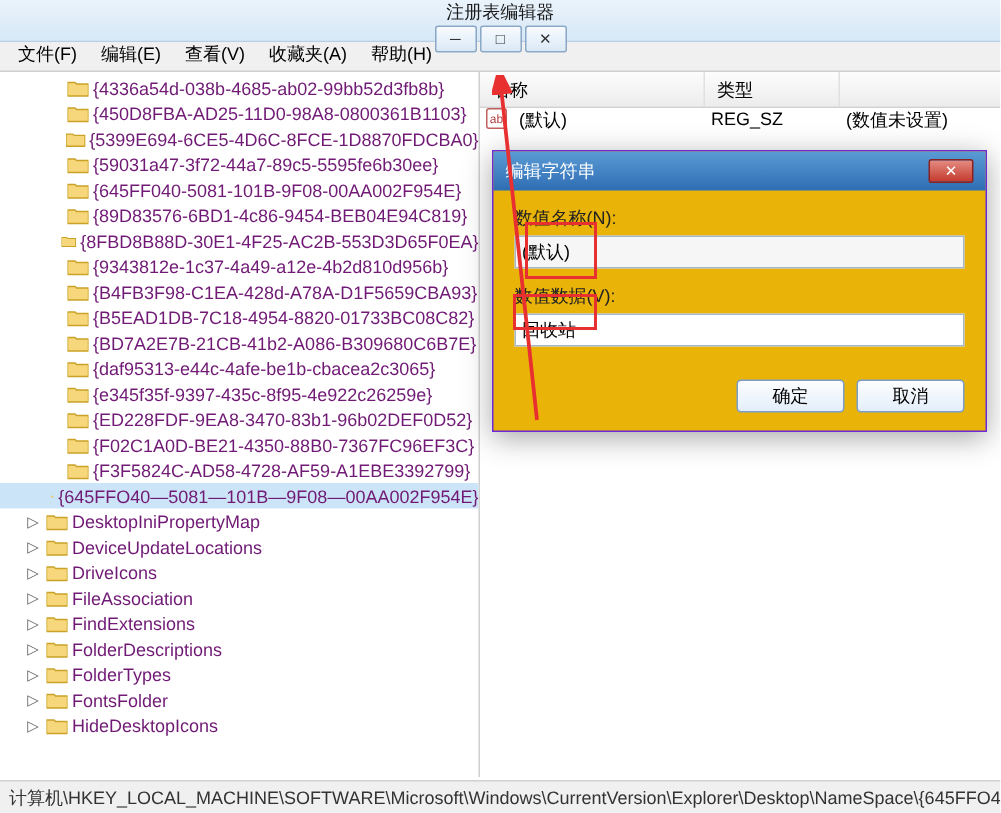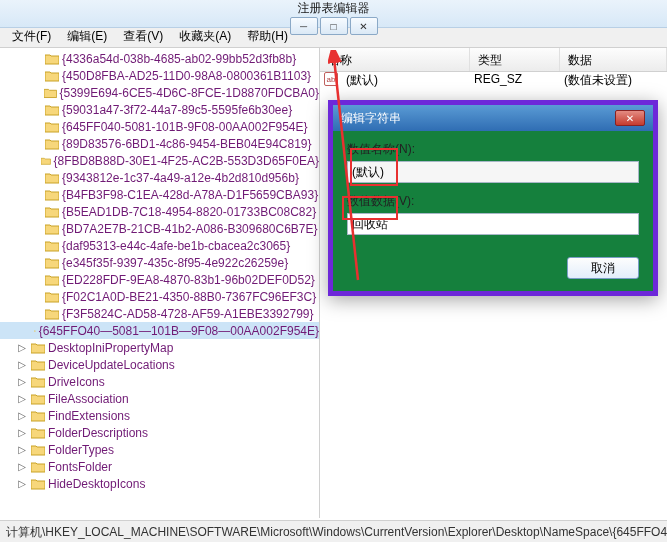--- a/index.html
+++ b/index.html
@@ -28,21 +28,21 @@
     .tree-node.selected .node-label { background: #cce4f7; }
     
     .list-header { height: 24px; background: linear-gradient(#fdfdfd,#ececec); border-bottom: 1px solid #d0d0d0; display: flex; }
     .list-header .col { padding: 4px 8px; border-right: 1px solid #e0e0e0; }
     .list-row { display: flex; align-items: flex-start; height: 18px; padding-left: 4px; }
     .list-row .string-icon { width: 14px; height: 14px; border: 1px solid #c0605e; border-radius: 2px; background:#fff; margin-right: 4px; display:flex; align-items:center; justify-content:center; font-size:8px; color:#b04040;}
     .list-row .cell { padding: 0 4px; }
     
     .statusbar { position: absolute; bottom: 0; left: 0; right: 0; height: 22px; background: #f0f0f0; border-top: 1px solid #d0d0d0; padding: 3px 6px; color: #333; white-space: nowrap; overflow: hidden; }
     
-    .dialog { position: absolute; left: 328px; top: 100px; width: 330px; border: 5px solid #6d28d9; background: #15803d; box-shadow: 0 4px 18px rgba(0,0,0,.35); }
+    .dialog { position: absolute; left: 328px; top: 100px; width: 330px; border: 1px solid #6d28d9; background: #eab308; box-shadow: 0 4px 18px rgba(0,0,0,.35); }
     .dialog-title { height: 26px; background: linear-gradient(#5a9bd5,#2f6db3); color: #fff; display: flex; align-items: center; padding: 0 8px; }
     .dialog-title .dt-text { flex: 1; }
     .dialog-close { width: 30px; height: 16px; background: linear-gradient(#e48b82,#c43b2e); border: 1px solid #822; border-radius: 2px; color: #fff; display:flex; align-items:center; justify-content:center; font-size:10px; cursor:pointer;}
     .dialog-body { padding: 10px 14px 6px; }
     .field-label { color: #222; margin-bottom: 3px; }
     .text-input { width: 100%; border: 1px solid #a7b7c7; height: 22px; padding: 2px 4px; background: #fff; margin-bottom: 10px; }
     .text-input.readonly { background: #f6f6f6; }
     .dialog-buttons { display: flex; justify-content: flex-end; gap: 8px; padding: 6px 14px 12px; }
     .dlg-btn { width: 72px; height: 22px; border: 1px solid #7a9ec7; border-radius: 3px; background: linear-gradient(#fdfdfd,#e3eefb); cursor: pointer; }
     
@@ -174,21 +174,21 @@
         <svg class="folder-icon" viewBox="0 0 14 12">
           <path d="M0 2 L0 11 L14 11 L14 3 L6 3 L5 2 Z" fill="#f7d77b" stroke="#c9a227"></path>
         </svg>
         <span class="node-label">{e345f35f-9397-435c-8f95-4e922c26259e}</span>
       </div>
       <div class="tree-node indent-a">
         <span class="expander"></span>
         <svg class="folder-icon" viewBox="0 0 14 12">
           <path d="M0 2 L0 11 L14 11 L14 3 L6 3 L5 2 Z" fill="#f7d77b" stroke="#c9a227"></path>
         </svg>
-        <span class="node-label">{ED228FDF-9EA8-4870-83b1-96b02DEF0D52}</span>
+        <span class="node-label">{ED228FDF-9EA8-3470-83b1-96b02DEF0D52}</span>
       </div>
       <div class="tree-node indent-a">
         <span class="expander"></span>
         <svg class="folder-icon" viewBox="0 0 14 12">
           <path d="M0 2 L0 11 L14 11 L14 3 L6 3 L5 2 Z" fill="#f7d77b" stroke="#c9a227"></path>
         </svg>
         <span class="node-label">{F02C1A0D-BE21-4350-88B0-7367FC96EF3C}</span>
       </div>
       <div class="tree-node indent-a">
         <span class="expander"></span>
@@ -265,21 +265,20 @@
         <svg class="folder-icon" viewBox="0 0 14 12">
           <path d="M0 2 L0 11 L14 11 L14 3 L6 3 L5 2 Z" fill="#f7d77b" stroke="#c9a227"></path>
         </svg>
         <span class="node-label">HideDesktopIcons</span>
       </div>
     </div>
   <div class="right-pane">
     <div class="list-header">
       <div class="col" style="width:150px">名称</div>
       <div class="col" style="width:90px">类型</div>
-      <div class="col" style="flex:1">数据</div>
     </div>
     <div class="list-body">
       <div class="list-row">
         <div class="string-icon">ab</div>
         <div class="cell" style="width:128px">(默认)</div>
         <div class="cell" style="width:90px">REG_SZ</div>
         <div class="cell">(数值未设置)</div>
       </div>
     </div>
   </div>
@@ -292,20 +291,21 @@
     <span class="dt-text">编辑字符串</span>
     <div class="dialog-close">✕</div>
   </div>
   <div class="dialog-body">
     <div class="field-label">数值名称(N):</div>
     <input class="text-input readonly" readonly="" value="(默认)" style="">
     <div class="field-label">数值数据(V):</div>
     <input class="text-input" value="回收站" style="">
   </div>
   <div class="dialog-buttons">
+    <button class="dlg-btn">确定</button>
     <button class="dlg-btn">取消</button>
   </div>
 </div>
 
 <div class="red-box-1"></div>
 <div class="red-box-2"></div>
 <svg class="arrow-svg" width="40" height="240">
   <defs>
       <marker id="ah" markerWidth="10" markerHeight="10" refX="2" refY="3" orient="auto">
         <path d="M0,0 L0,6 L8,3 z" fill="#e83030"></path>

